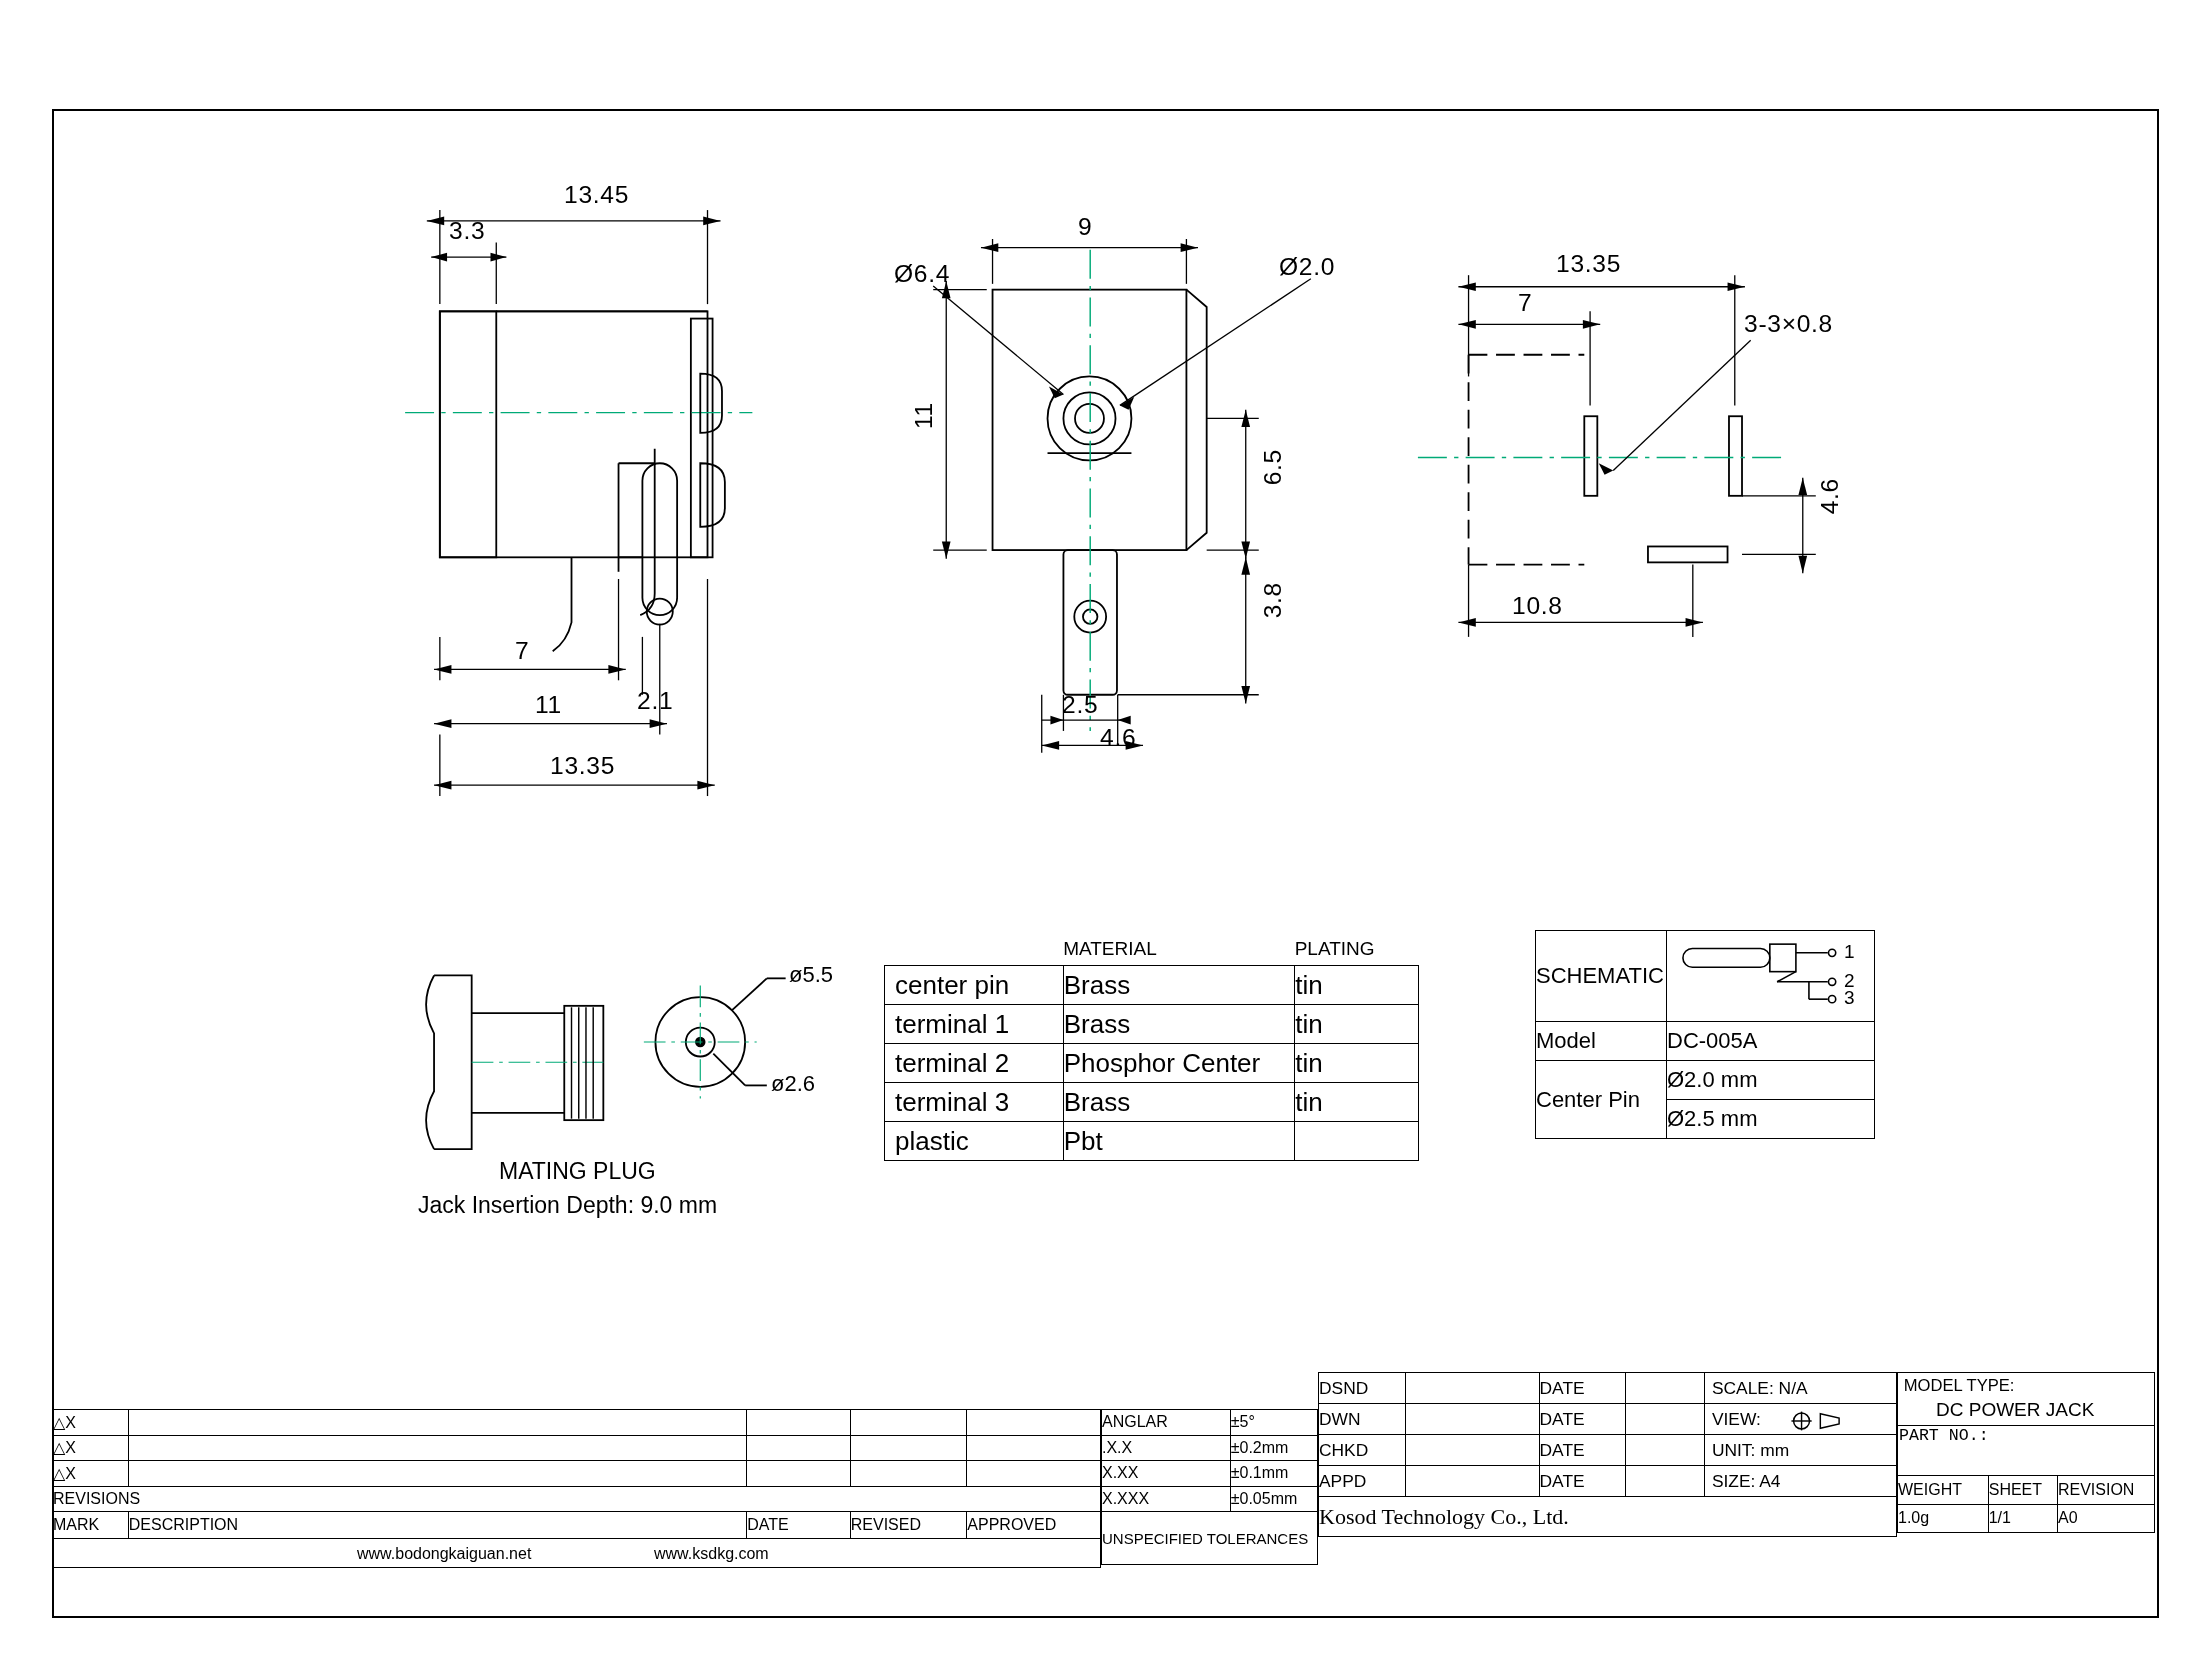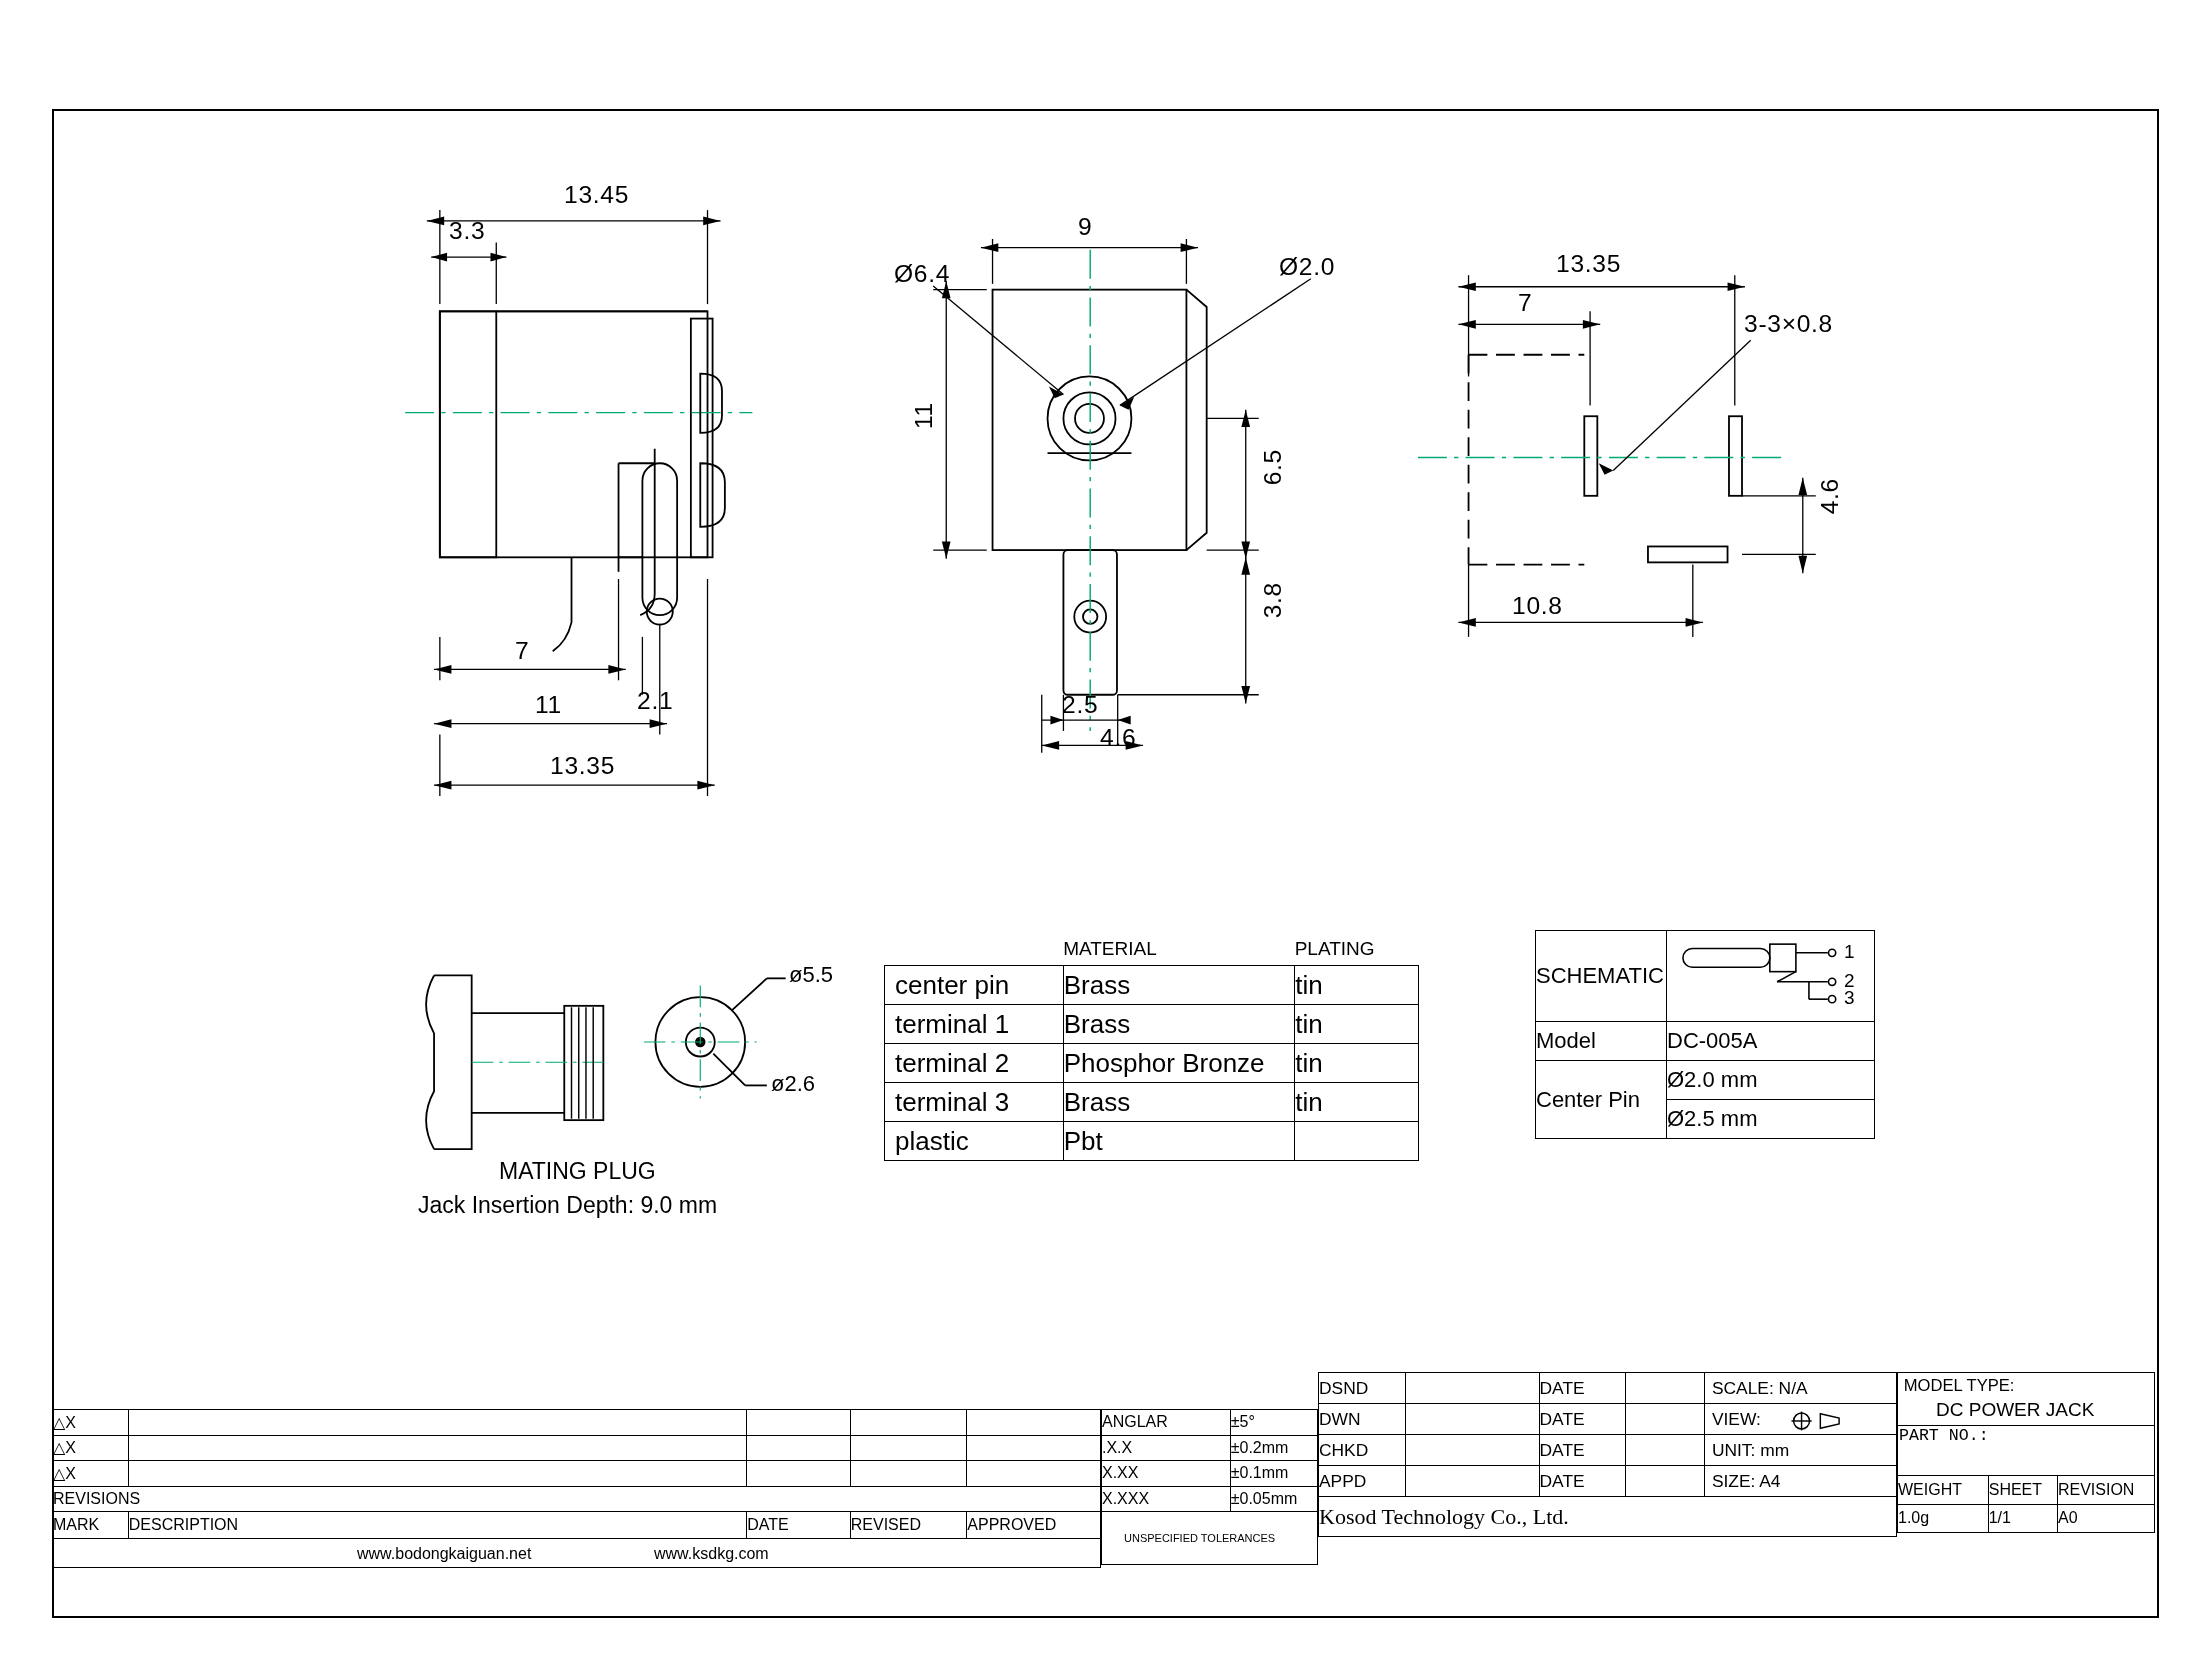--- a/index.html
+++ b/index.html
@@ -238,21 +238,21 @@
       <td class="ctr">Brass</td>
       <td class="ctr">tin</td>
     </tr>
     <tr>
       <td style="height:38px;padding-left:10px;">terminal 1</td>
       <td class="ctr">Brass</td>
       <td class="ctr">tin</td>
     </tr>
     <tr>
       <td style="height:38px;padding-left:10px;">terminal 2</td>
-      <td class="ctr">Phosphor Bronze</td>
+      <td class="ctr">Phosphor Center</td>
       <td class="ctr">tin</td>
     </tr>
     <tr>
       <td style="height:38px;padding-left:10px;">terminal 3</td>
       <td class="ctr">Brass</td>
       <td class="ctr">tin</td>
     </tr>
     <tr>
       <td style="height:38px;padding-left:10px;">plastic</td>
       <td class="ctr">Pbt</td>
@@ -353,21 +353,21 @@
     </tr>
     <tr>
       <td class="ctr" style="height:24.6px;">X.XX</td>
       <td class="ctr">±0.1mm</td>
     </tr>
     <tr>
       <td class="ctr" style="height:24.6px;">X.XXX</td>
       <td class="ctr">±0.05mm</td>
     </tr>
     <tr>
-      <td class="ctr" colspan="2" style="height:52px;font-size:11px;padding-left:22px;">UNSPECIFIED TOLERANCES</td>
+      <td class="ctr" colspan="2" style="height:52px;font-size:15px;">UNSPECIFIED TOLERANCES</td>
     </tr>
   </tbody>
     </table>
 
   <table class="tbl" style="left:1318px;top:1372px;width:579px;font-size:17.4px;">
     <tbody>
         <tr>
       <td class="ctr" style="width:87px;height:30px;">DSND</td>
       <td style="width:137px;"></td>
       <td class="ctr" style="width:87px;">DATE</td>

